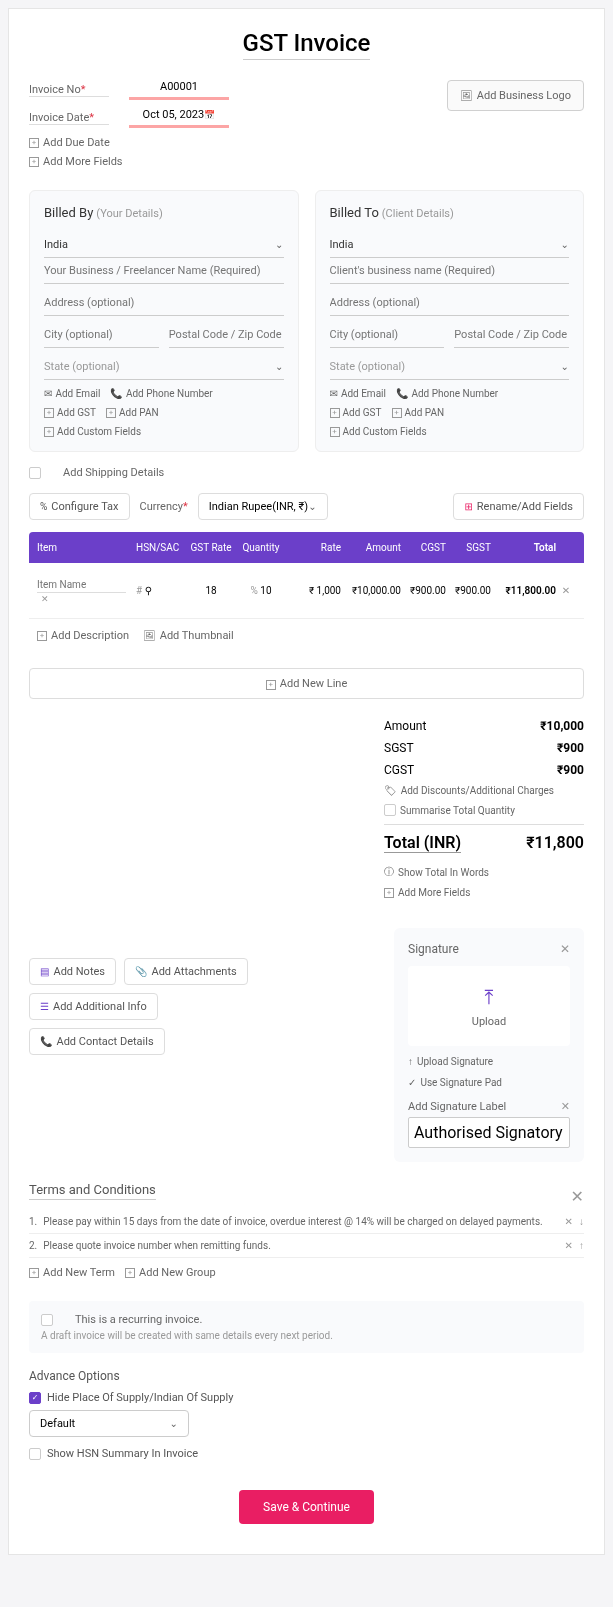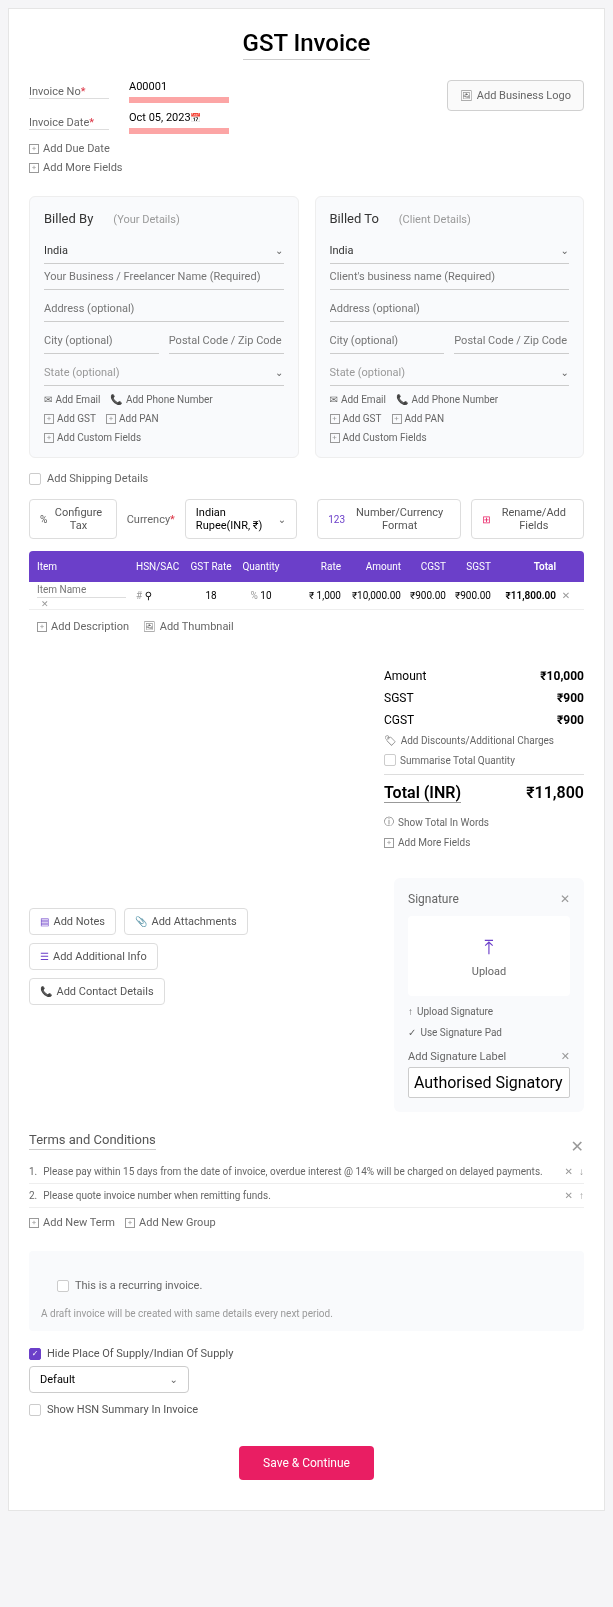--- a/index.html
+++ b/index.html
@@ -4,43 +4,43 @@
 <style>
 *{box-sizing:border-box;margin:0;padding:0;font-family:-apple-system,BlinkMacSystemFont,"Segoe UI",Roboto,sans-serif}
 body{background:#f5f5f7;padding:8px}
 .page{background:#fff;border:1px solid #e5e5e5;padding:20px;width:597px;margin:0 auto}
 .title{text-align:center;font-size:24px;font-weight:500;border-bottom:1px solid #ccc;display:inline-block;padding-bottom:2px}
 .title-wrap{text-align:center;margin-bottom:20px}
 .top-row{display:flex;justify-content:space-between;align-items:flex-start;margin-bottom:10px}
 .meta-fields{flex:1}
 .meta-row{display:flex;align-items:center;margin-bottom:8px;gap:20px}
 .meta-label{font-size:11px;color:#666;width:80px;border-bottom:1px solid #ddd;}
-.meta-value{font-size:11px;width:100px;border-bottom:6px solid #fca5a5;padding-bottom:4px;display:flex;justify-content:flex-start;align-items:center}
+.meta-value{font-size:11px;width:100px;border-bottom:3px solid #fca5a5;padding-bottom:4px;display:flex;justify-content:center;align-items:center}
 .req::after{content:"*";color:#dc3545}
 .logo-btn{border:1px solid #d0d0d0;background:#fafafa;padding:8px 12px;font-size:11px;color:#666;cursor:pointer;display:flex;align-items:center;gap:4px;border-radius:4px}
 .add-link{font-size:11px;color:#666;display:flex;align-items:center;gap:4px;margin-bottom:6px;cursor:pointer}
 .plus-icon{width:10px;height:10px;border:1px solid #999;display:inline-flex;align-items:center;justify-content:center;font-size:8px;color:#999}
 .cards{display:flex;gap:16px;margin-top:16px}
 .card{flex:1;background:#f9fafc;border:1px solid #eee;border-radius:6px;padding:14px}
 .card-title{font-size:13px;color:#333;margin-bottom:12px}
-.card-sub{font-size:11px;color:#999;margin-left:20px}
+.card-sub{font-size:11px;color:#999;margin-left:3px}
 .sel{width:100%;border:none;border-bottom:1px solid #ccc;background:transparent;font-size:11px;padding:6px 0;color:#333;display:flex;justify-content:space-between;align-items:center;cursor:pointer}
 .inp{width:100%;border:none;border-bottom:1px solid #ccc;background:transparent;font-size:11px;padding:6px 0;color:#999;margin-bottom:6px}
 .inp-row{display:flex;gap:10px}
 .card-act{font-size:10px;color:#666;display:flex;align-items:center;gap:3px;cursor:pointer}
 .card-act-row{display:flex;gap:10px;margin-top:8px}
-.chk-row{display:flex;align-items:center;gap:6px;margin:14px 0;font-size:11px;color:#666}
+.chk-row{display:flex;align-items:center;gap:22px;margin:14px 0;font-size:11px;color:#666}
 .chk{width:12px;height:12px;border:1px solid #ccc;border-radius:2px;background:#fff}
 .config-row{display:flex;align-items:center;gap:10px;margin-bottom:12px}
 .btn-out{border:1px solid #ddd;background:#fff;padding:6px 10px;font-size:11px;color:#555;border-radius:4px;cursor:pointer;display:flex;align-items:center;gap:4px}
 .cur-label{font-size:11px;color:#666}
 .cur-sel{border:1px solid #ddd;background:#fff;padding:6px 10px;font-size:11px;border-radius:4px;width:130px;display:flex;justify-content:space-between;align-items:center;cursor:pointer}
 .spacer{flex:1}
 .tbl-head{background:#6b3fc9;color:#fff;display:flex;padding:10px 8px;font-size:10px;border-radius:4px 4px 0 0}
-.tbl-row{display:flex;padding:0 8px;font-size:10px;align-items:center;border-bottom:1px solid #eee}
+.tbl-row{display:flex;padding:14px 8px;font-size:10px;align-items:center;border-bottom:1px solid #eee}
 .c-item{flex:2}
 .c-hsn{width:50px;text-align:left}
 .c-rate{width:50px;text-align:center}
 .c-qty{width:50px;text-align:center}
 .c-price{width:55px;text-align:right}
 .c-amt{width:60px;text-align:right}
 .c-cg{width:45px;text-align:right}
 .c-sg{width:45px;text-align:right}
 .c-tot{width:65px;text-align:right;font-weight:600}
 .c-x{width:20px;text-align:center;color:#999;cursor:pointer}
@@ -214,24 +214,20 @@
         <span class="sort-icon">%</span>
         <span>Configure Tax</span>
       </button>
     <span class="cur-label req">Currency</span>
     <div class="cur-sel">
         <span>Indian Rupee(INR, ₹)</span>
         <span class="chev">⌄</span>
       </div>
     <div class="spacer"></div>
     <button class="btn-out">
-        <span class="num-icon" style="color:#6b3fc9">123</span>
-        <span>Number/Currency Format</span>
-      </button>
-    <button class="btn-out">
         <span class="cols-icon" style="color:#e91e63">⊞</span>
         <span>Rename/Add Fields</span>
       </button>
   </div>
 
   <div class="tbl-head">
     <div class="c-item">Item</div>
     <div class="c-hsn">HSN/SAC</div>
     <div class="c-rate">GST Rate</div>
     <div class="c-qty">Quantity</div>
@@ -257,20 +253,21 @@
   <div class="row-actions">
     <span class="add-link">
         <span class="plus-icon">+</span>
         <span>Add Description</span>
       </span>
     <span class="add-link">
         <span class="img-icon">🖼</span>
         <span>Add Thumbnail</span>
       </span>
   </div>
+  <div class="add-line"><span class="plus-icon" style="margin-right:4px">+</span><span>Add New Line</span></div>
 
   <div class="totals">
     <div class="tot-row">
         <span>Amount</span>
         <b>₹10,000</b>
       </div>
     <div class="tot-row">
         <span>SGST</span>
         <b>₹900</b>
       </div>
@@ -375,28 +372,29 @@
           <span>Add New Term</span>
         </span>
       <span class="add-link">
           <span class="plus-icon">+</span>
           <span>Add New Group</span>
         </span>
     </div>
   </div>
 
   <div class="recur-box">
-    <div class="chk-row" style="margin:16px">
+    <div class="chk-row" style="margin:0">
         <span class="chk"></span>
         <span>This is a recurring invoice.</span>
       </div>
     <div class="recur-sub">A draft invoice will be created with same details every next period.</div>
   </div>
 
   <div class="adv">
+    <div class="adv-title">Advance Options</div>
     <div class="adv-chk">
         <span class="chk-checked">✓</span>
         <span>Hide Place Of Supply/Indian Of Supply</span>
       </div>
     <div class="hsn-sel">
         <span>Default</span>
         <span class="chev">⌄</span>
       </div>
     <div class="adv-chk">
         <span class="chk"></span>

